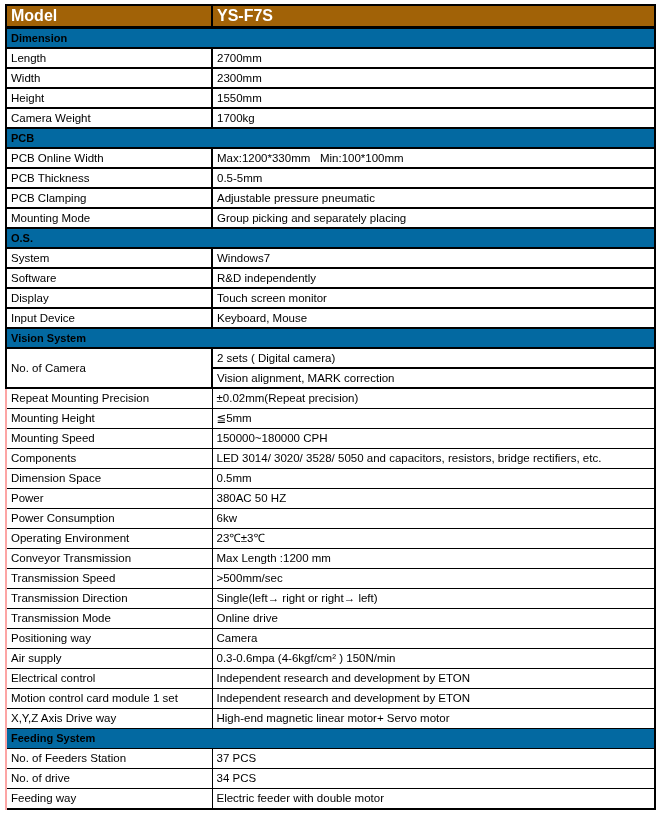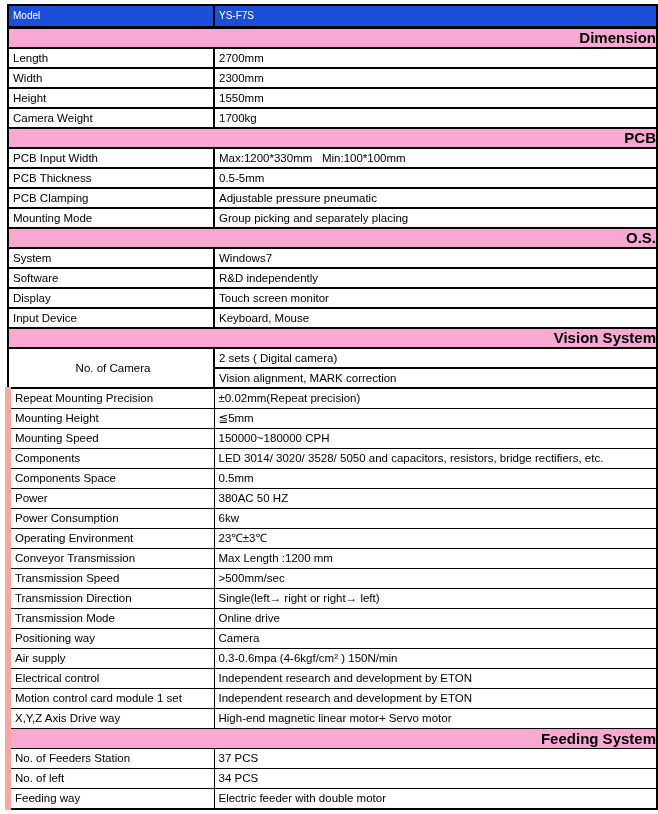--- a/index.html
+++ b/index.html
@@ -19,33 +19,33 @@
   .spec-table td {
     height: 18px;
     padding: 0 0 0 4px;
     line-height: 18px;
     white-space: nowrap;
     overflow: hidden;
     border: 2px solid #000;
     vertical-align: middle;
   }
   .spec-table tr.thin td { border-width: 1px 1px 1px 1px; height: 19px; line-height: 19px; }
-  .spec-table tr.thin td:first-child { border-left: 6px solid #fca5a5; }
+  .spec-table tr.thin td:first-child { border-left: 2px solid #fca5a5; }
   .spec-table tr.thin td:last-child { border-right: 2px solid #000; }
   .spec-table tr.top td {
-    background: #1d4ed8; color: #ffffff;
-    font-size: 10px; height: 20px; line-height: 20px;
+    background: #a16207; color: #ffffff;
+    font-size: 16px; height: 20px; line-height: 20px;
     border-bottom: 3px solid #000;
+    font-weight: bold;
   }
   .spec-table tr.section td {
-    background: #f9a8d4; font-weight: bold;
-    font-size: 15px;
-    text-align: right;
-  }
-  .spec-table td.rowspan-label { vertical-align: middle; text-align: center; }
+    background: #0369a1; font-weight: bold;
+    font-size: 11px;
+  }
+  .spec-table td.rowspan-label { vertical-align: middle; }
 </style>
 </head>
 <body>
 
 <table class="spec-table">
   <colgroup>
       <col class="c1">
       <col class="c2">
     </colgroup>
   <tbody>
@@ -71,21 +71,21 @@
     </tr>
     <tr>
       <td>Camera Weight</td>
       <td>1700kg</td>
     </tr>
 
     <tr class="section">
       <td colspan="2">PCB</td>
     </tr>
     <tr>
-      <td>PCB Input Width</td>
+      <td>PCB Online Width</td>
       <td style="white-space:pre">Max:1200*330mm   Min:100*100mm</td>
     </tr>
     <tr>
       <td>PCB Thickness</td>
       <td>0.5-5mm</td>
     </tr>
     <tr>
       <td>PCB Clamping</td>
       <td>Adjustable pressure pneumatic</td>
     </tr>
@@ -134,21 +134,21 @@
     </tr>
     <tr class="thin">
       <td>Mounting Speed</td>
       <td>150000~180000 CPH</td>
     </tr>
     <tr class="thin">
       <td>Components</td>
       <td>LED 3014/ 3020/ 3528/ 5050 and capacitors, resistors, bridge rectifiers, etc.</td>
     </tr>
     <tr class="thin">
-      <td>Components Space</td>
+      <td>Dimension Space</td>
       <td>0.5mm</td>
     </tr>
     <tr class="thin">
       <td>Power</td>
       <td>380AC 50 HZ</td>
     </tr>
     <tr class="thin">
       <td>Power Consumption</td>
       <td>6kw</td>
     </tr>
@@ -194,21 +194,21 @@
     </tr>
 
     <tr class="section thin">
       <td colspan="2">Feeding System</td>
     </tr>
     <tr class="thin">
       <td>No. of Feeders Station</td>
       <td>37 PCS</td>
     </tr>
     <tr class="thin">
-      <td>No. of left</td>
+      <td>No. of drive</td>
       <td>34 PCS</td>
     </tr>
     <tr class="thin">
       <td>Feeding way</td>
       <td>Electric feeder with double motor</td>
     </tr>
   </tbody>
 </table>
 
 </body></html>

